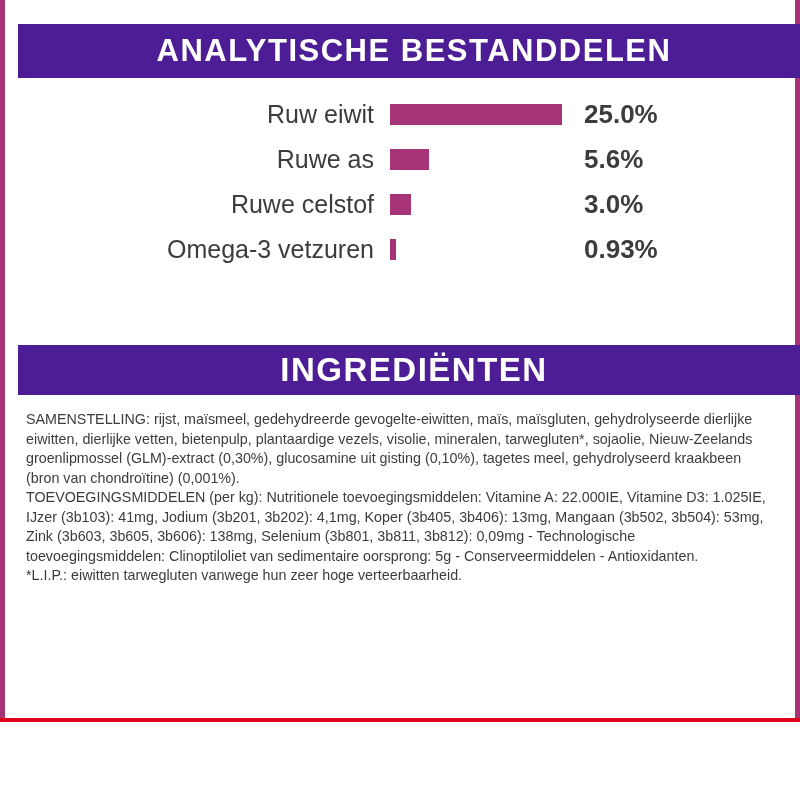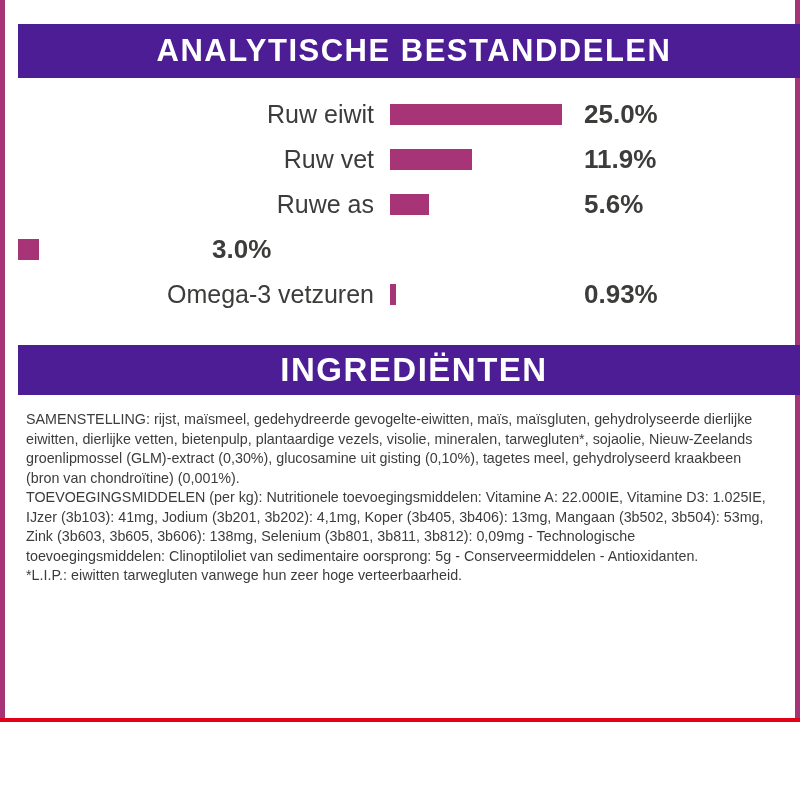--- a/index.html
+++ b/index.html
@@ -139,34 +139,28 @@
 
   <div class="nutrients" id="nutrient-list">
       <div class="nutrient-row">
         <div class="nutrient-label">Ruw eiwit</div>
         <div class="nutrient-bar-wrap">
           <span class="nutrient-bar" style="width: 172px; background: rgb(168, 52, 120);"></span>
         </div>
         <div class="nutrient-value">25.0%</div>
       </div>
       <div class="nutrient-row">
-        <div class="nutrient-label">Ruw vet</div>
-        <div class="nutrient-bar-wrap">
-          <span class="nutrient-bar" style="width: 81.872px; background: rgb(168, 52, 120);"></span>
-        </div>
-        <div class="nutrient-value">11.9%</div>
-      </div>
-      <div class="nutrient-row">
         <div class="nutrient-label">Ruwe as</div>
         <div class="nutrient-bar-wrap">
           <span class="nutrient-bar" style="width: 38.528px; background: rgb(168, 52, 120);"></span>
         </div>
         <div class="nutrient-value">5.6%</div>
       </div>
       <div class="nutrient-row">
+        <div class="nutrient-label">Ruwe celstof</div>
         <div class="nutrient-bar-wrap">
           <span class="nutrient-bar" style="width: 20.64px; background: rgb(168, 52, 120);"></span>
         </div>
         <div class="nutrient-value">3.0%</div>
       </div>
       <div class="nutrient-row">
         <div class="nutrient-label">Omega-3 vetzuren</div>
         <div class="nutrient-bar-wrap">
           <span class="nutrient-bar" style="width: 6.3984px; background: rgb(168, 52, 120);"></span>
         </div>

